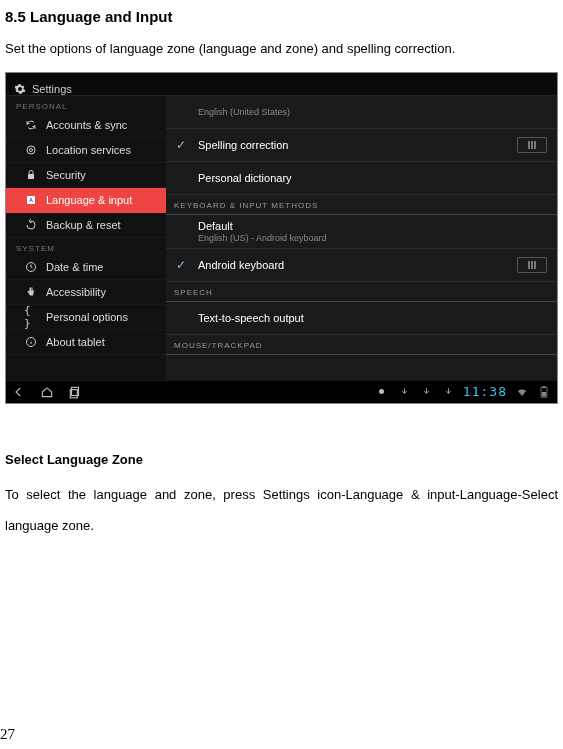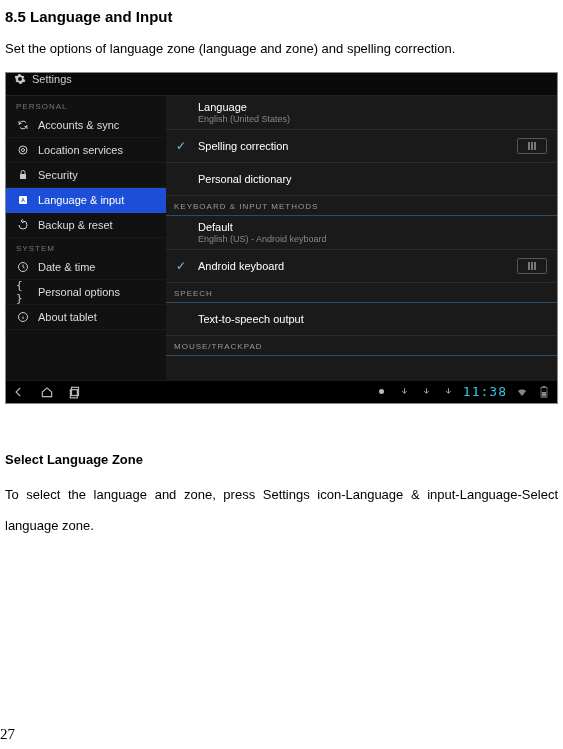--- a/index.html
+++ b/index.html
@@ -54,21 +54,21 @@
     box-sizing: border-box;
     background: #000;
     display: flex;
     flex-direction: column;
     font-size: 11px;
   }
   .ss-header {
     height: 22px;
     background: #0a0a0a;
     display: flex;
-    align-items: flex-start;
+    align-items: flex-end;
     padding: 0 8px;
     color: #ccc;
     border-bottom: 1px solid #222;
     gap:6px;
   }
   .gear-icon svg { display:block; }
   .ss-body {
     flex: 1;
     display: flex;
     background: #111;
@@ -84,26 +84,26 @@
   .side-section {
     color: #777;
     font-size: 8px;
     letter-spacing: 1px;
     padding: 6px 10px 2px 10px;
   }
   .side-item {
     display: flex;
     align-items: center;
     gap: 8px;
-    padding: 5px 10px;
+    padding: 5px 18px;
     color: #ddd;
     border-bottom: 1px solid rgba(255,255,255,0.04);
   }
   .side-item-active {
-    background: #1d4ed8;
+    background: #ef4444;
     color: #fff;
   }
   .side-icon {
     width: 14px;
     height: 14px;
     display: flex;
     align-items: center;
     justify-content: center;
   }
   .main {
@@ -241,39 +241,46 @@
         <div class="side-item">
           <span class="side-icon">
               <svg width="12" height="12" viewBox="0 0 24 24" fill="none" stroke="#ccc" stroke-width="2">
                 <circle cx="12" cy="12" r="9"></circle>
                 <path d="M12 7v5l3 2"></path>
               </svg>
             </span>
           <span>Date &amp; time</span>
         </div>
         <div class="side-item">
+          <span class="side-icon">
+              <svg width="12" height="12" viewBox="0 0 24 24" fill="#ccc">
+                <path d="M9 3v8l-2-2-2 2 5 8h6l2-10-2-1-1 3V3h-2v6h-1V3H9z"></path>
+              </svg>
+            </span>
+          <span>Accessibility</span>
+        </div>
+        <div class="side-item">
           <span class="side-icon" style="color:#ccc;font-family:monospace;font-size:11px;">{ }</span>
           <span>Personal options</span>
         </div>
         <div class="side-item">
           <span class="side-icon">
               <svg width="12" height="12" viewBox="0 0 24 24" fill="none" stroke="#ccc" stroke-width="2">
                 <circle cx="12" cy="12" r="9"></circle>
                 <path d="M12 8h0M12 11v5"></path>
               </svg>
             </span>
           <span>About tablet</span>
         </div>
       </div>
 
       <div class="main">
         <div class="main-item">
           <span class="main-check"></span>
           <div class="main-texts">
-            <span class="main-title">Language</span>
             <span class="main-sub">English (United States)</span>
           </div>
         </div>
         <div class="main-item">
           <span class="main-check">✓</span>
           <div class="main-texts">
             <span class="main-title">Spelling correction</span>
           </div>
           <div class="slider-icon">
               <span></span>

